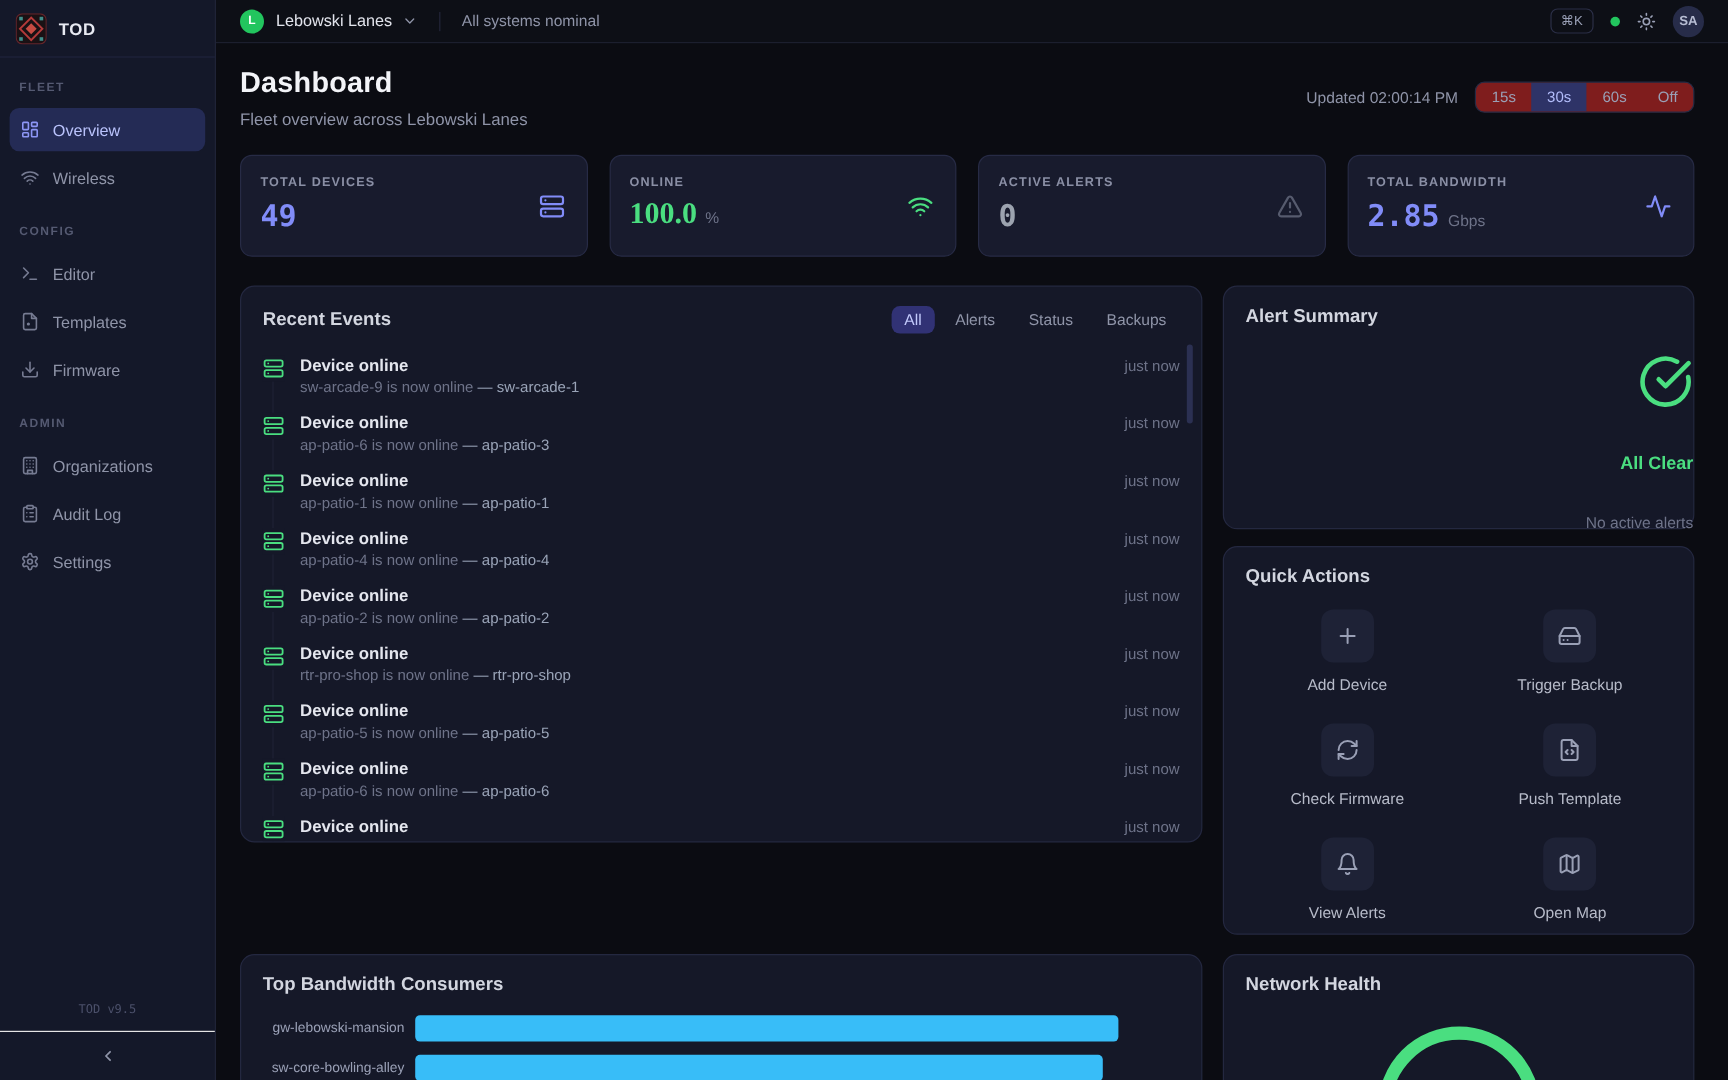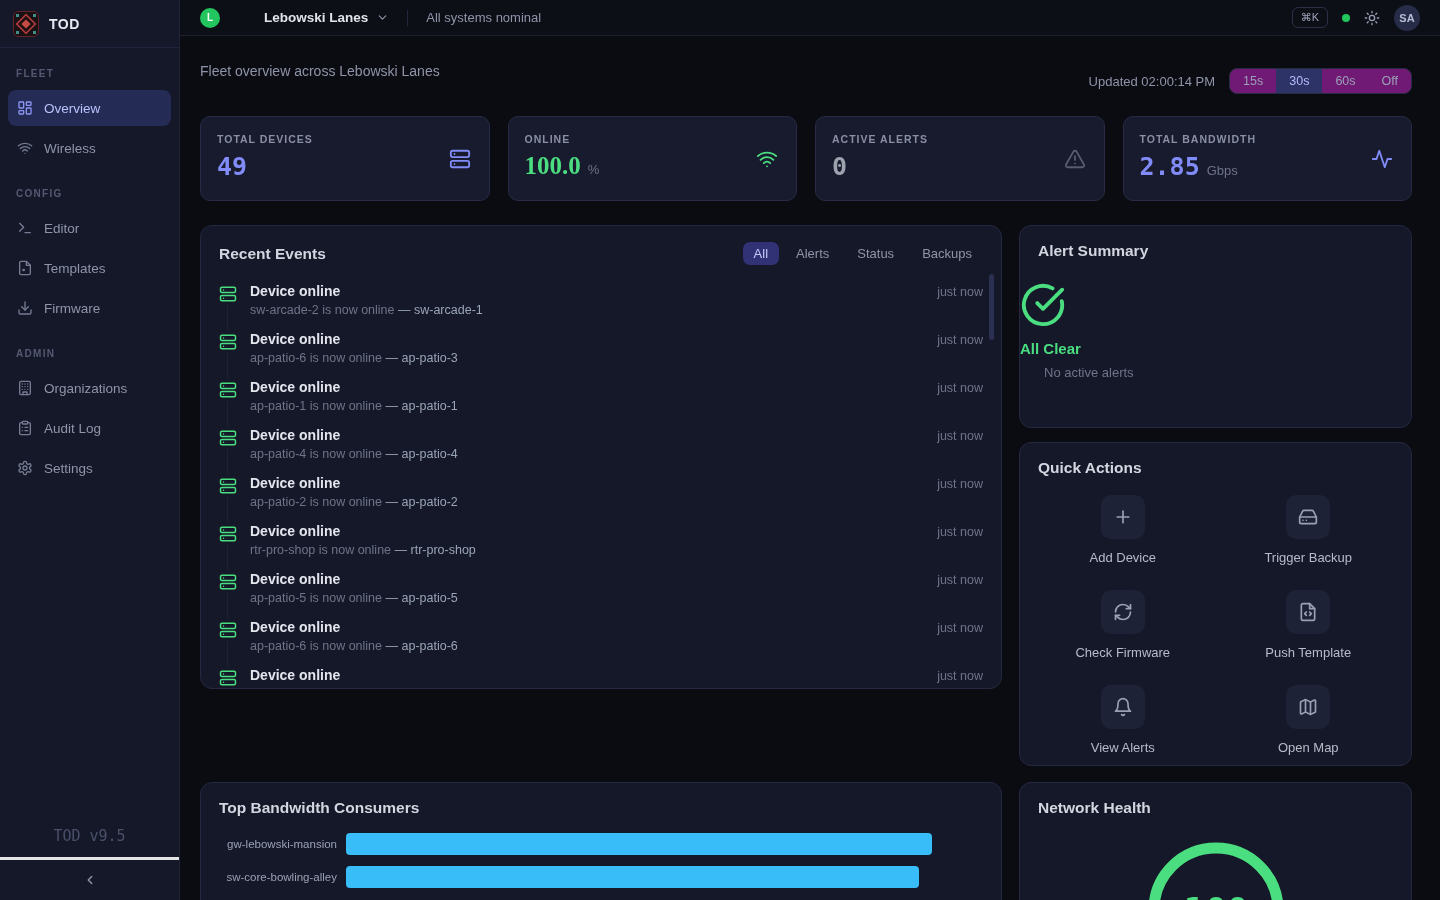--- a/index.html
+++ b/index.html
@@ -15,45 +15,45 @@
   
   .sidebar { width:180px; min-width:180px; background:#141829; border-right:1px solid #1f2337; display:flex; flex-direction:column; }
   .logo-row { height:48px; display:flex; align-items:center; gap:10px; padding:0 13px; border-bottom:1px solid #20243c; }
   .logo-name { font-size:14px; font-weight:700; letter-spacing:.5px; color:#e8eaf2; }
   .nav-section-label { padding:20px 16px 9px; font-size:10px; font-weight:700; letter-spacing:1.3px; color:#555a72; }
   .nav-item { margin:2px 8px; height:36px; display:flex; align-items:center; gap:11px; padding:0 9px; border-radius:8px; color:#8f94a8; font-size:13.5px; cursor:pointer; }
   .nav-item .ni { color:#767b92; display:flex; }
   .nav-item.active { background:#242b55; color:#b9c2fb; }
   .nav-item.active .ni { color:#8d96f5; }
   .sb-spacer { flex:1; }
-  .sb-version { text-align:center; padding:10px 12px 12px; font-size:15px; color:#4b506a; border-bottom:3px solid #e5e5e5; }
+  .sb-version { text-align:center; padding:10px 12px 12px; font-size:10px; color:#4b506a; border-bottom:1px solid #e5e5e5; }
   .sb-collapse { height:40px; display:flex; align-items:center; justify-content:center; color:#8f94a8; cursor:pointer; }
 
   
   .main { flex:1; display:flex; flex-direction:column; height:900px; }
   .topbar { height:36px; min-height:36px; background:#0d0f16; border-bottom:1px solid #1c1f2e; display:flex; align-items:center; padding:0 20px; gap:10px; }
   .org-avatar { width:20px; height:20px; border-radius:50%; background:#22c55e; color:#ffffff; font-size:10px; font-weight:700; display:flex; align-items:center; justify-content:center; }
-  .org-name { font-size:13.5px; font-weight:700; color:#e2e4ec;margin-left:34px; }
+  .org-name { font-size:13.5px; font-weight:400; color:#e2e4ec; }
   .tb-chevron { color:#8f94a8; display:flex; margin-left:-2px; cursor:pointer; }
   .tb-divider { width:1px; height:16px; background:#23263a; margin:0 8px; }
   .tb-status { font-size:13px; color:#8f94a8; }
   .tb-right { margin-left:auto; display:flex; align-items:center; gap:14px; }
   .kbd-pill { border:1px solid #2b2f47; border-radius:6px; padding:3px 8px; font-size:11px; color:#9aa0b6; cursor:pointer; }
   .status-dot { width:8px; height:8px; border-radius:50%; background:#22c55e; }
   .theme-btn { color:#9aa0b6; display:flex; cursor:pointer; }
   .user-avatar { width:26px; height:26px; border-radius:50%; background:#272c49; color:#b6bcd2; font-size:11px; font-weight:700; display:flex; align-items:center; justify-content:center; cursor:pointer; }
 
   .content { flex:1; overflow:hidden; padding:20px 28px 0 20px; }
 
   .page-head { display:flex; justify-content:space-between; align-items:flex-start; }
   .page-title { font-size:24px; font-weight:700; color:#f3f4f8; letter-spacing:.2px; }
   .page-sub { margin-top:7px; font-size:14px; color:#8f94a8; }
   .head-right { display:flex; align-items:center; gap:14px; margin-top:12px; }
   .updated { font-size:13px; color:#8f94a8; }
-  .seg { display:flex; border:1px solid #272b44; background:#701a75; border-radius:8px; overflow:hidden; }
+  .seg { display:flex; border:1px solid #272b44; background:#7f1d1d; border-radius:8px; overflow:hidden; }
   .seg button { background:transparent; border:0; padding:5px 13px; font-size:12.5px; color:#9aa0b6; font-family:inherit; cursor:pointer; }
   .seg button.sel { background:#2e3367; color:#b3bdfb; }
 
   
   .stats { margin-top:22px; display:grid; grid-template-columns:repeat(4,1fr); gap:18px; }
   .stat-card { position:relative; background:#181b2d; border:1px solid #272b45; border-radius:10px; padding:16px 16px 14px; height:85px; }
   .stat-label { font-size:10.5px; font-weight:700; letter-spacing:1px; color:#8a8fa5; }
   .stat-value-row { margin-top:7px; display:flex; align-items:baseline; gap:7px; }
   .stat-value { font-size:25px; font-weight:700; }
   .stat-unit { font-size:13px; color:#6e7389; }
@@ -78,21 +78,21 @@
   .event-icon { color:#4ade80; background:#151828; padding:2px 0; z-index:1; height:22px; }
   .event-body { flex:1; }
   .event-title { font-size:14px; font-weight:600; color:#e4e6ee; }
   .event-detail { margin-top:4px; font-size:12.5px; color:#6e7389; }
   .event-suffix { color:#9aa4b8; }
   .event-time { font-size:12.5px; color:#6e7389; padding-top:2px; }
   .scroll-thumb { position:absolute; right:7px; top:48px; width:5px; height:66px; border-radius:3px; background:#2b3052; cursor:pointer; }
 
   
   .alert-summary { height:203px; }
-  .as-body { display:flex; flex-direction:column; align-items:flex-start; }
+  .as-body { display:flex; flex-direction:column; align-items:flex-end;gap:25px; }
   .as-icon { margin-top:10px; color:#4ade80; }
   .as-status { margin-top:12px; font-size:15px; font-weight:600; color:#4ade80; }
   .as-detail { margin-top:8px; font-size:13px; color:#6e7389;padding-left:24px; }
 
   
   .quick { height:324px; margin-top:14px; }
   .qa-grid { display:grid; grid-template-columns:1fr 1fr; row-gap:25px; padding:6px 10px 0; }
   .qa { display:flex; flex-direction:column; align-items:center; cursor:pointer; }
   .qa-tile { width:44px; height:44px; border-radius:10px; background:#1e2236; display:flex; align-items:center; justify-content:center; color:#9aa0b6; }
   .qa-label { margin-top:11px; font-size:13px; color:#b7bbc9; }
@@ -246,20 +246,21 @@
           </svg>
         </span>
       <span class="user-avatar">SA</span>
     </div>
   </div>
 
   <div class="content">
 
     <div class="page-head">
       <div>
+        <div class="page-title">Dashboard</div>
         <div class="page-sub">Fleet overview across Lebowski Lanes</div>
       </div>
       <div class="head-right">
         <span class="updated">Updated 02:00:14 PM</span>
         <div class="seg">
           <button>15s</button>
           <button class="sel">30s</button>
           <button>60s</button>
           <button>Off</button>
         </div>
@@ -342,21 +343,21 @@
                 <span class="event-icon">
                   <svg width="18" height="18" viewBox="0 0 24 24" fill="none" stroke="currentColor" stroke-width="2" stroke-linecap="round" stroke-linejoin="round">
                     <rect x="2" y="3" width="20" height="7" rx="2"></rect>
                     <rect x="2" y="14" width="20" height="7" rx="2"></rect>
                     <line x1="6" y1="6.5" x2="6.01" y2="6.5"></line>
                     <line x1="6" y1="17.5" x2="6.01" y2="17.5"></line>
                   </svg>
                 </span>
                 <div class="event-body">
                   <div class="event-title">Device online</div>
-                  <div class="event-detail"><span>sw-arcade-2 is now online</span> <span class="event-suffix">— sw-arcade-1</span></div>
+                  <div class="event-detail"><span>sw-arcade-9 is now online</span> <span class="event-suffix">— sw-arcade-1</span></div>
                 </div>
                 <span class="event-time">just now</span>
               </div>
 
               <div class="event-row">
                 <span class="event-icon">
                   <svg width="18" height="18" viewBox="0 0 24 24" fill="none" stroke="currentColor" stroke-width="2" stroke-linecap="round" stroke-linejoin="round">
                     <rect x="2" y="3" width="20" height="7" rx="2"></rect>
                     <rect x="2" y="14" width="20" height="7" rx="2"></rect>
                     <line x1="6" y1="6.5" x2="6.01" y2="6.5"></line>

